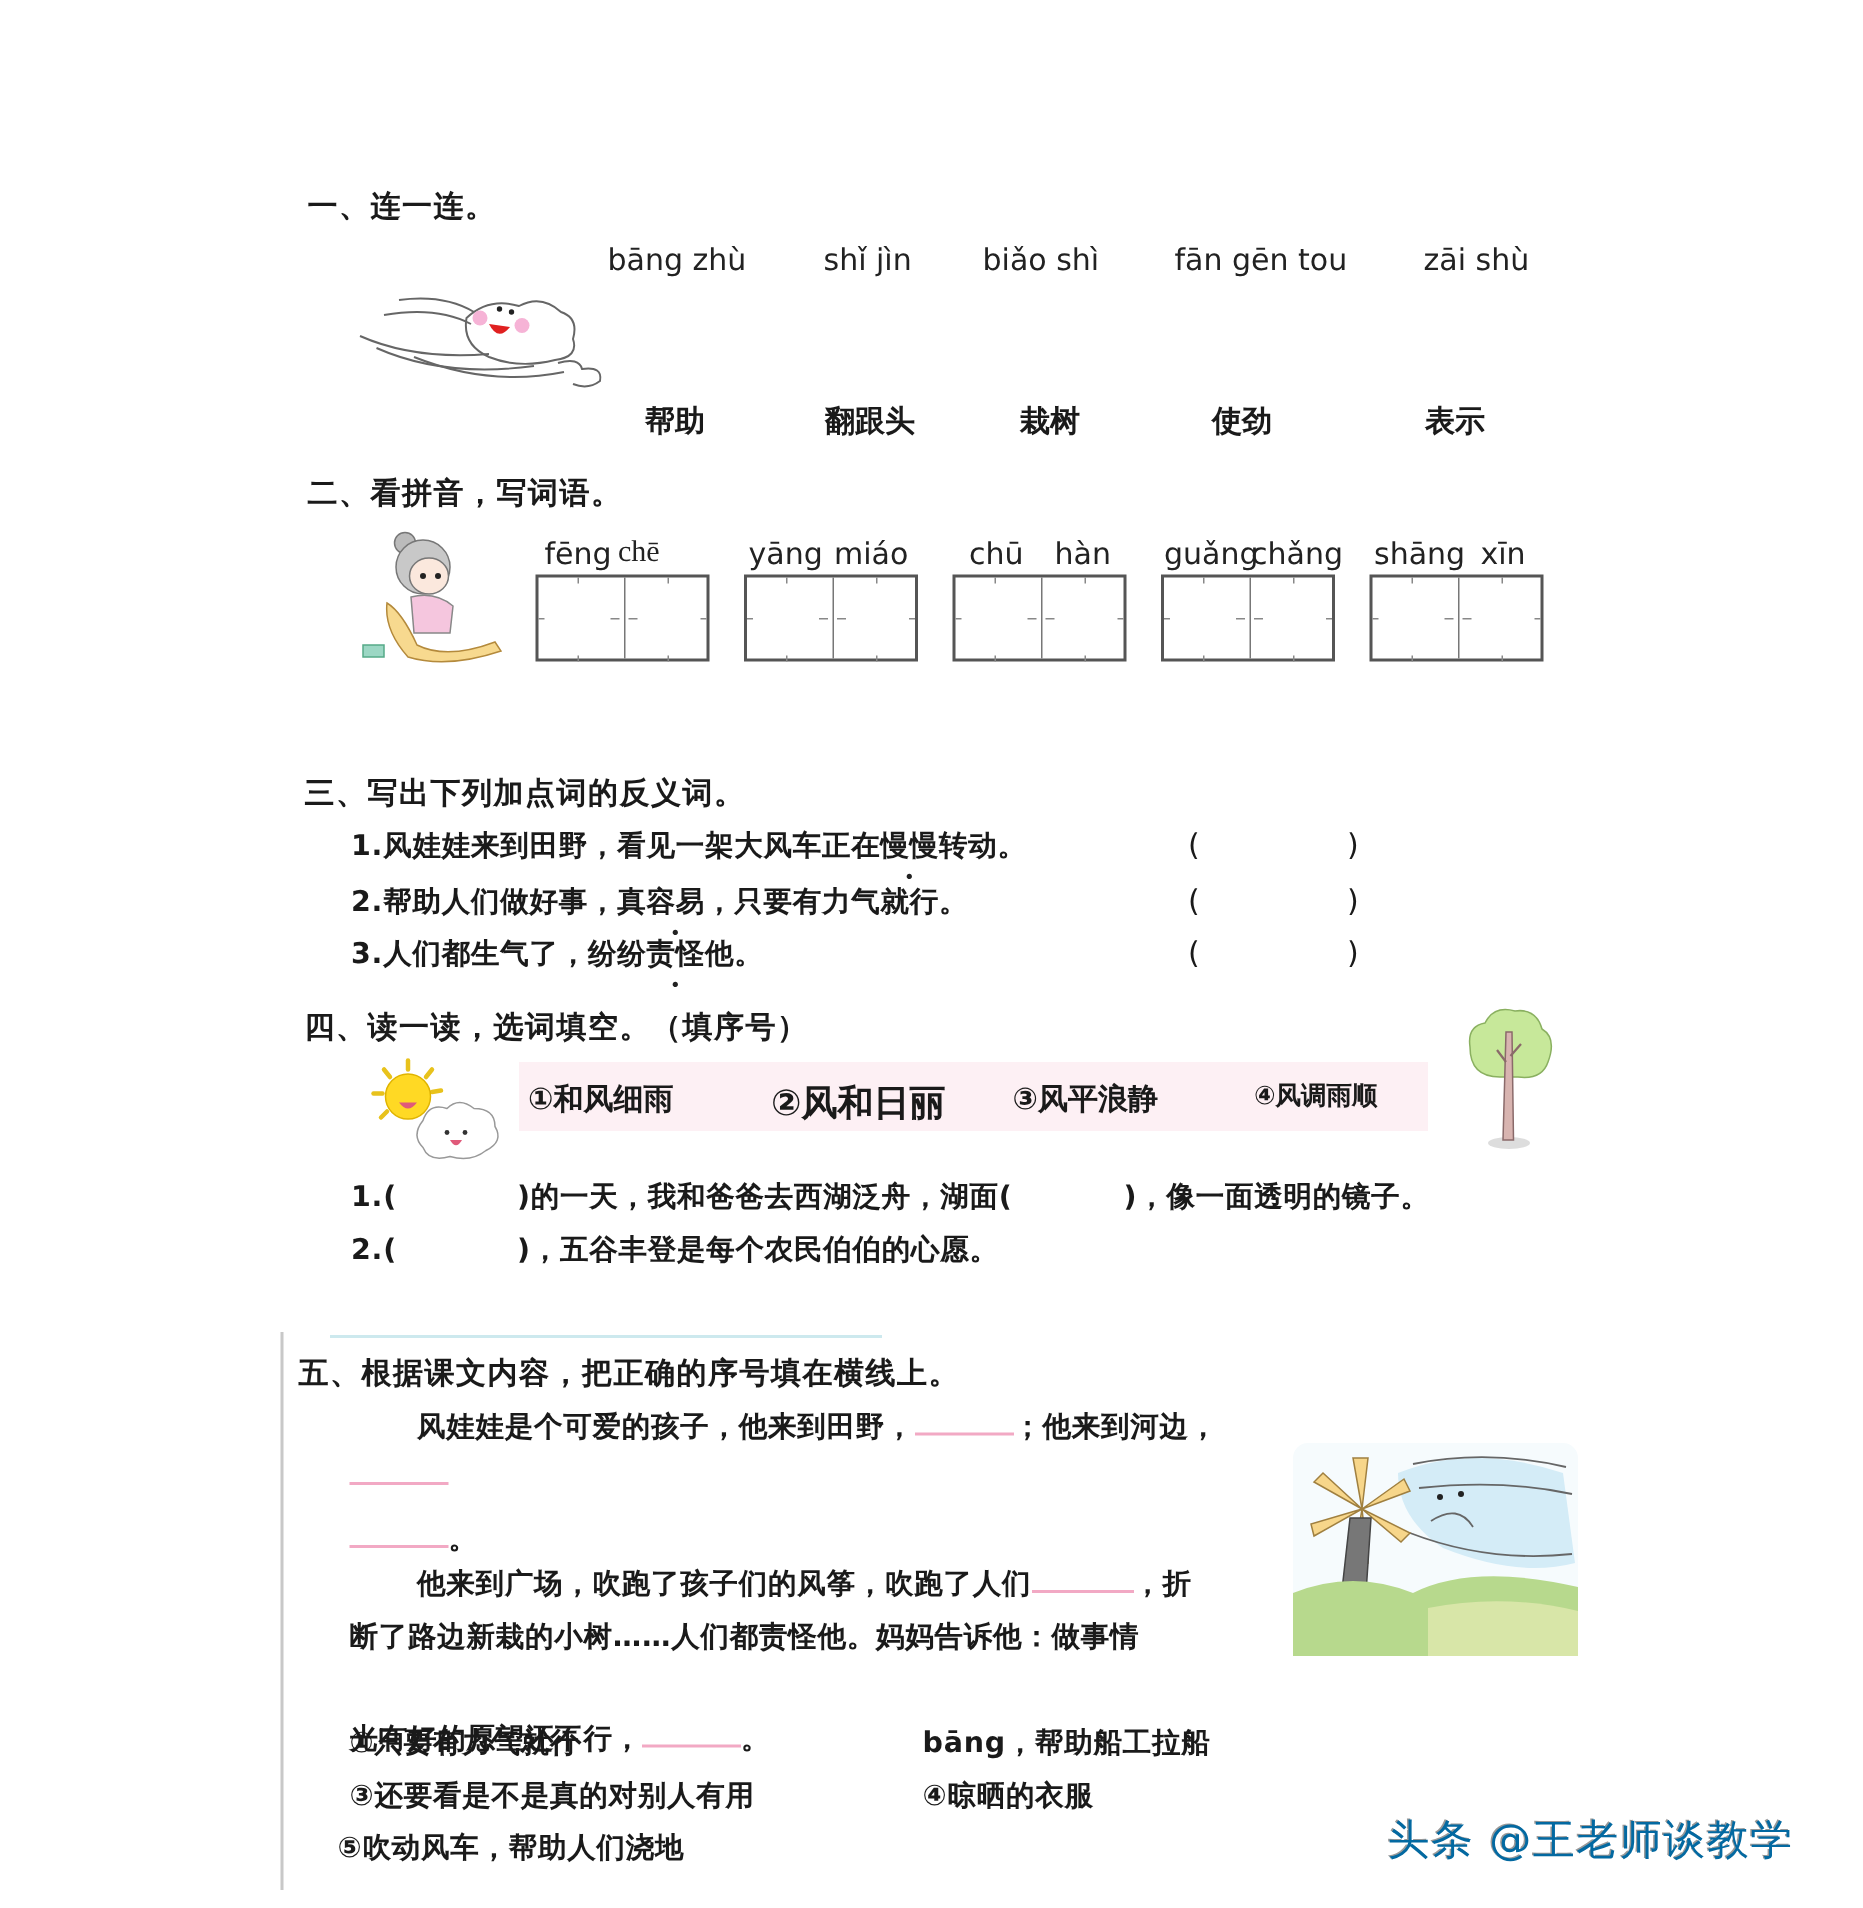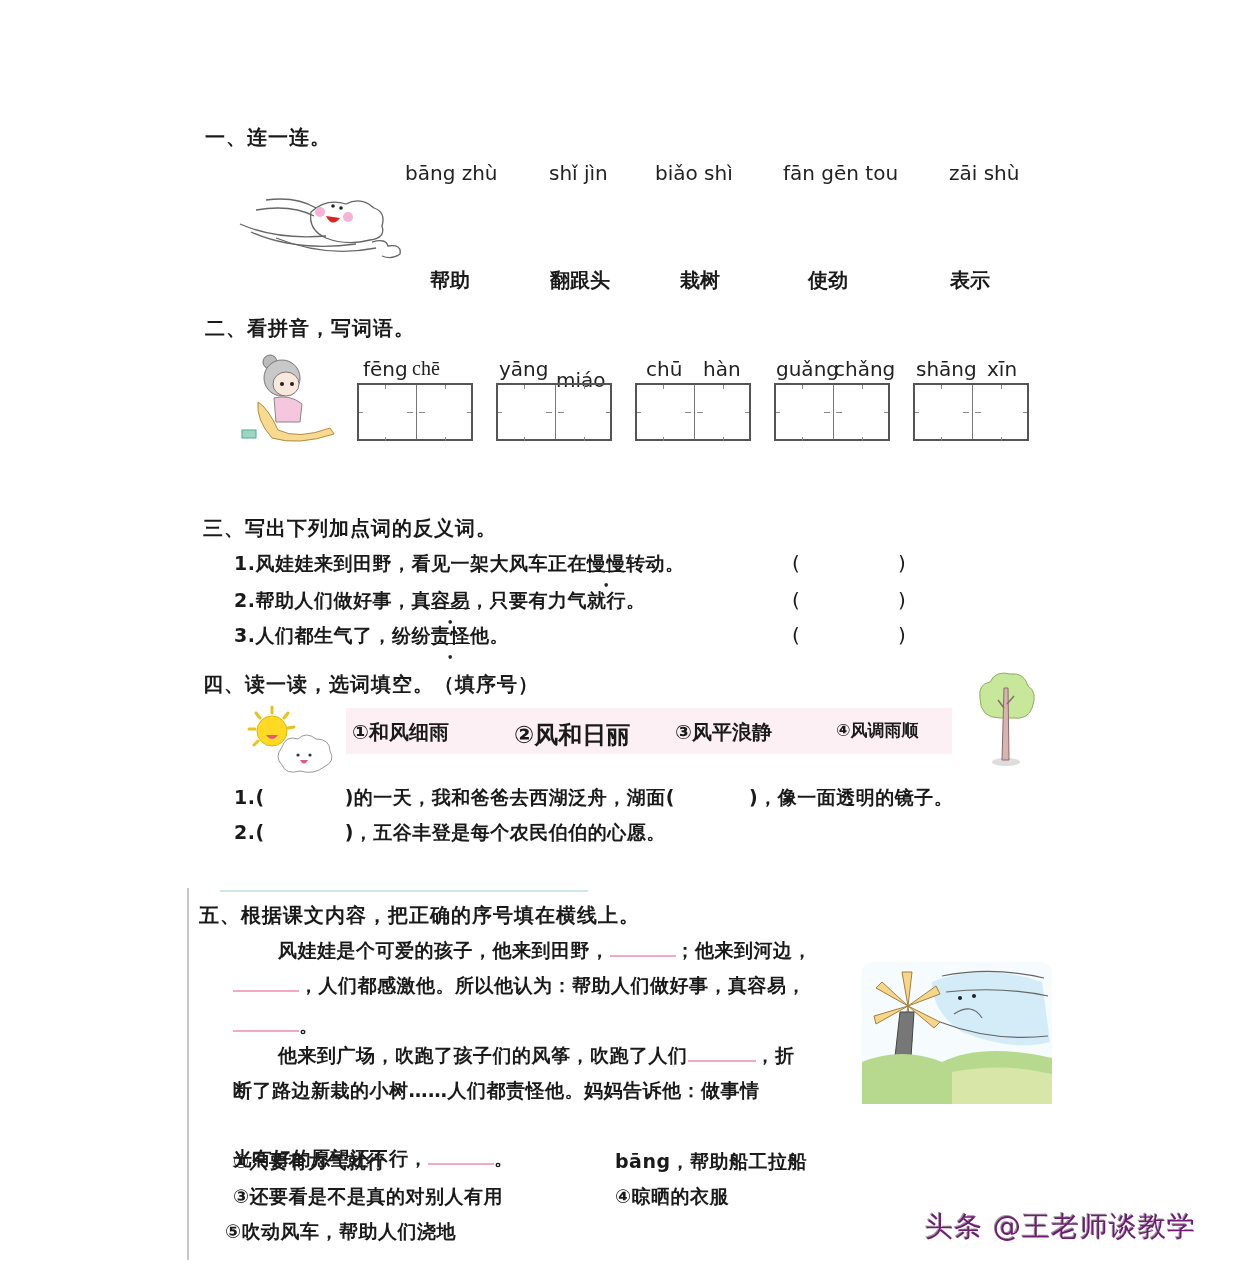--- a/index.html
+++ b/index.html
@@ -4,30 +4,30 @@
 <style>
   html, body { margin:0; padding:0; background:#ffffff; }
   body { width:1242px; height:1272px; position:relative; overflow:hidden;
          font-family:"DejaVu Sans", "Liberation Sans", sans-serif; color:#1a1a1a; }
   .abs { position:absolute; }
   .heading { font-size:20px; font-weight:bold; letter-spacing:1px; white-space:nowrap; }
   .pinyin { font-family:"DejaVu Sans", sans-serif; font-size:20px; color:#222; white-space:nowrap; font-weight:normal; }
   .hanzi { font-size:20px; font-weight:bold; white-space:nowrap; }
   .line { font-size:19px; font-weight:bold; white-space:nowrap; letter-spacing:0.5px; }
   .paren { font-size:20px; font-weight:normal; }
-  .dot-word { position:relative; display:inline-block;text-decoration:underline; }
+  .dot-word { position:relative; display:inline-block; }
   .dot-word::after { content:"•"; position:absolute; left:50%; transform:translateX(-50%); bottom:-14px; font-size:10px; color:#222; }
   .box { position:absolute; width:116px; height:58px; border:2px solid #555; box-sizing:border-box; }
   .box .mid { position:absolute; left:57px; top:0; bottom:0; width:1px; background:#777; }
   .box .tick { position:absolute; background:#888; }
   .pinkband { position:absolute; left:346px; top:708px; width:606px; height:46px; background:#fdf0f4; }
   .blank { display:inline-block; border-bottom:2px solid #f2a9c4; height:1px; vertical-align:baseline; }
   .vline { position:absolute; left:187px; top:888px; width:2px; height:372px; background:#c8c8c8; }
   .topline { position:absolute; left:220px; top:890px; width:368px; height:2px; background:#cde9ee; }
-  .watermark { font-size:28px; color:#701a75; white-space:nowrap; letter-spacing:1px;
+  .watermark { font-size:28px; color:#0369a1; white-space:nowrap; letter-spacing:1px;
                text-shadow: 1px 1px 0 #fff, -1px -1px 0 #999; }
 </style>
 </head>
 <body>
 
 <div class="abs heading" style="left:205px;top:124px;">一、连一连。</div>
 
 <div class="abs pinyin" style="left:405px;top:161px;">bāng zhù</div>
 <div class="abs pinyin" style="left:549px;top:161px;">shǐ jìn</div>
 <div class="abs pinyin" style="left:655px;top:161px;">biǎo shì</div>
@@ -70,21 +70,21 @@
       <circle cx="54" cy="34" r="2" fill="#222"></circle>
     <path d="M36 48 Q52 44 64 54 L62 72 L38 72 Z" fill="#f5c6de" stroke="#888"></path>
     <path d="M20 52 Q30 58 40 80 Q60 90 92 78 L96 84 Q60 96 34 88 Q18 70 20 52Z" fill="#f7d98f" stroke="#b48a3c"></path>
     <rect x="4" y="80" width="14" height="8" fill="#9cd7c4" stroke="#5a8"></rect>
   </svg>
 </div>
 
 <div class="abs pinyin" style="left:363px;top:357px;">fēng</div>
 <div class="abs pinyin" style="left:412px;top:357px;font-family:Liberation Serif, serif;">chē</div>
 <div class="abs pinyin" style="left:499px;top:357px;">yāng</div>
-<div class="abs pinyin" style="left:556px;top:357px;margin-top:11px;">miáo</div>
+<div class="abs pinyin" style="left:556px;top:357px;">miáo</div>
 <div class="abs pinyin" style="left:646px;top:357px;">chū</div>
 <div class="abs pinyin" style="left:703px;top:357px;">hàn</div>
 <div class="abs pinyin" style="left:776px;top:357px;">guǎng</div>
 <div class="abs pinyin" style="left:834px;top:357px;text-align:right;">chǎng</div>
 <div class="abs pinyin" style="left:916px;top:357px;">shāng</div>
 <div class="abs pinyin" style="left:987px;top:357px;">xīn</div>
 
 <div class="box" style="left:357px;top:383px;">
     <div class="mid"></div>
     <div class="tick" style="left: 26px; top: 0px; width: 1px; height: 4px;"></div>
@@ -213,21 +213,21 @@
 
 <div class="vline"></div>
 <div class="topline"></div>
 
 <div class="abs heading" style="left:199px;top:902px;">五、根据课文内容，把正确的序号填在横线上。</div>
 
 <div class="abs line" style="left:278px;top:938px;">
   <span>风娃娃是个可爱的孩子，他来到田野，</span><span class="blank" style="width:66px;"></span><span>；他来到河边，</span>
 </div>
 <div class="abs line" style="left:233px;top:973px;">
-  <span class="blank" style="width:66px;"></span><span>，人们都感激他。所以他认为：帮助人们做好事，真容易，</span>
+  <span class="blank" style="width:66px;"></span>
 </div>
 <div class="abs line" style="left:233px;top:1013px;">
   <span class="blank" style="width:66px;"></span><span>。</span>
 </div>
 <div class="abs line" style="left:278px;top:1043px;">
   <span>他来到广场，吹跑了孩子们的风筝，吹跑了人们</span><span class="blank" style="width:68px;"></span><span>，折</span>
 </div>
 <div class="abs line" style="left:233px;top:1078px;">断了路边新栽的小树……人们都责怪他。妈妈告诉他：做事情</div>
 <div class="abs line" style="left:233px;top:1114px;margin-top:32px;">
   <span>光有好的愿望还不行，</span><span class="blank" style="width:66px;"></span><span>。</span>

